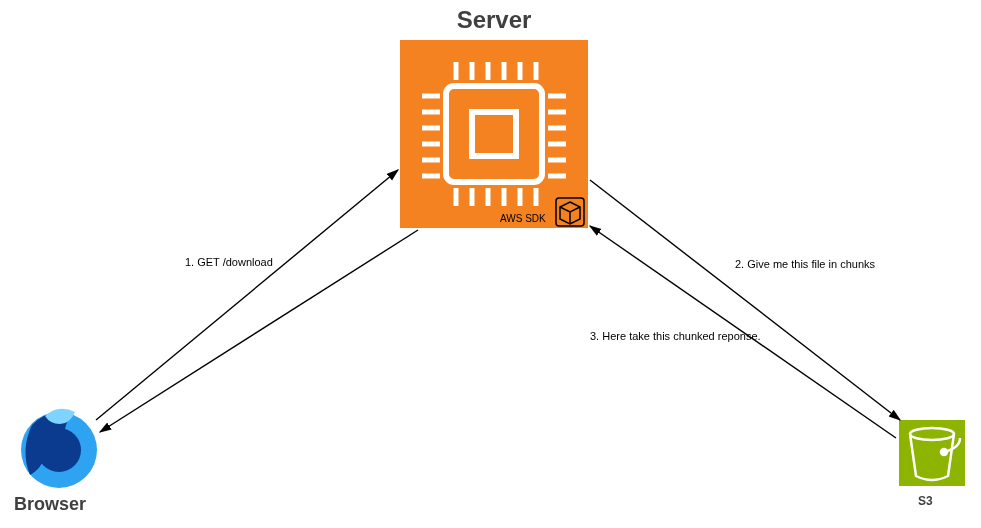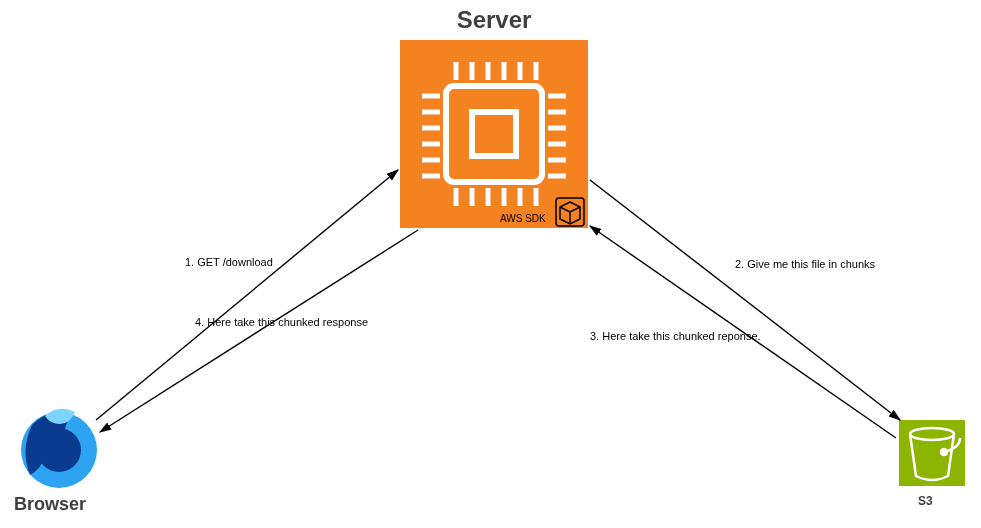--- a/index.html
+++ b/index.html
@@ -90,20 +90,19 @@
     <line x1="418" y1="230" x2="100" y2="432" stroke="#000" stroke-width="1.4" marker-end="url(#ah)"></line>
 
     <line x1="590" y1="180" x2="900" y2="420" stroke="#000" stroke-width="1.4" marker-end="url(#ah)"></line>
 
     <line x1="896" y1="438" x2="590" y2="226" stroke="#000" stroke-width="1.4" marker-end="url(#ah)"></line>
   </svg>
 
   <div class="arrow-label" style="left:500px;top:213px;font-size:10px;">AWS SDK</div>
 
   <div class="arrow-label" style="left:185px;top:256px;">1. GET /download</div>
-  <div class="arrow-label" style="left:195px;top:316px;">4. Here take this chunked response</div>
   <div class="arrow-label" style="left:716px;top:258px;margin-left:19px;">2. Give me this file in chunks</div>
   <div class="arrow-label" style="left:590px;top:330px;">3. Here take this chunked reponse.</div>
 
   <div class="node-label" style="left:14px;top:494px;font-size:18px;">Browser</div>
   <div class="node-label" style="left:918px;top:494px;font-size:12px;">S3</div>
 
 </div>
 
 </body></html>

